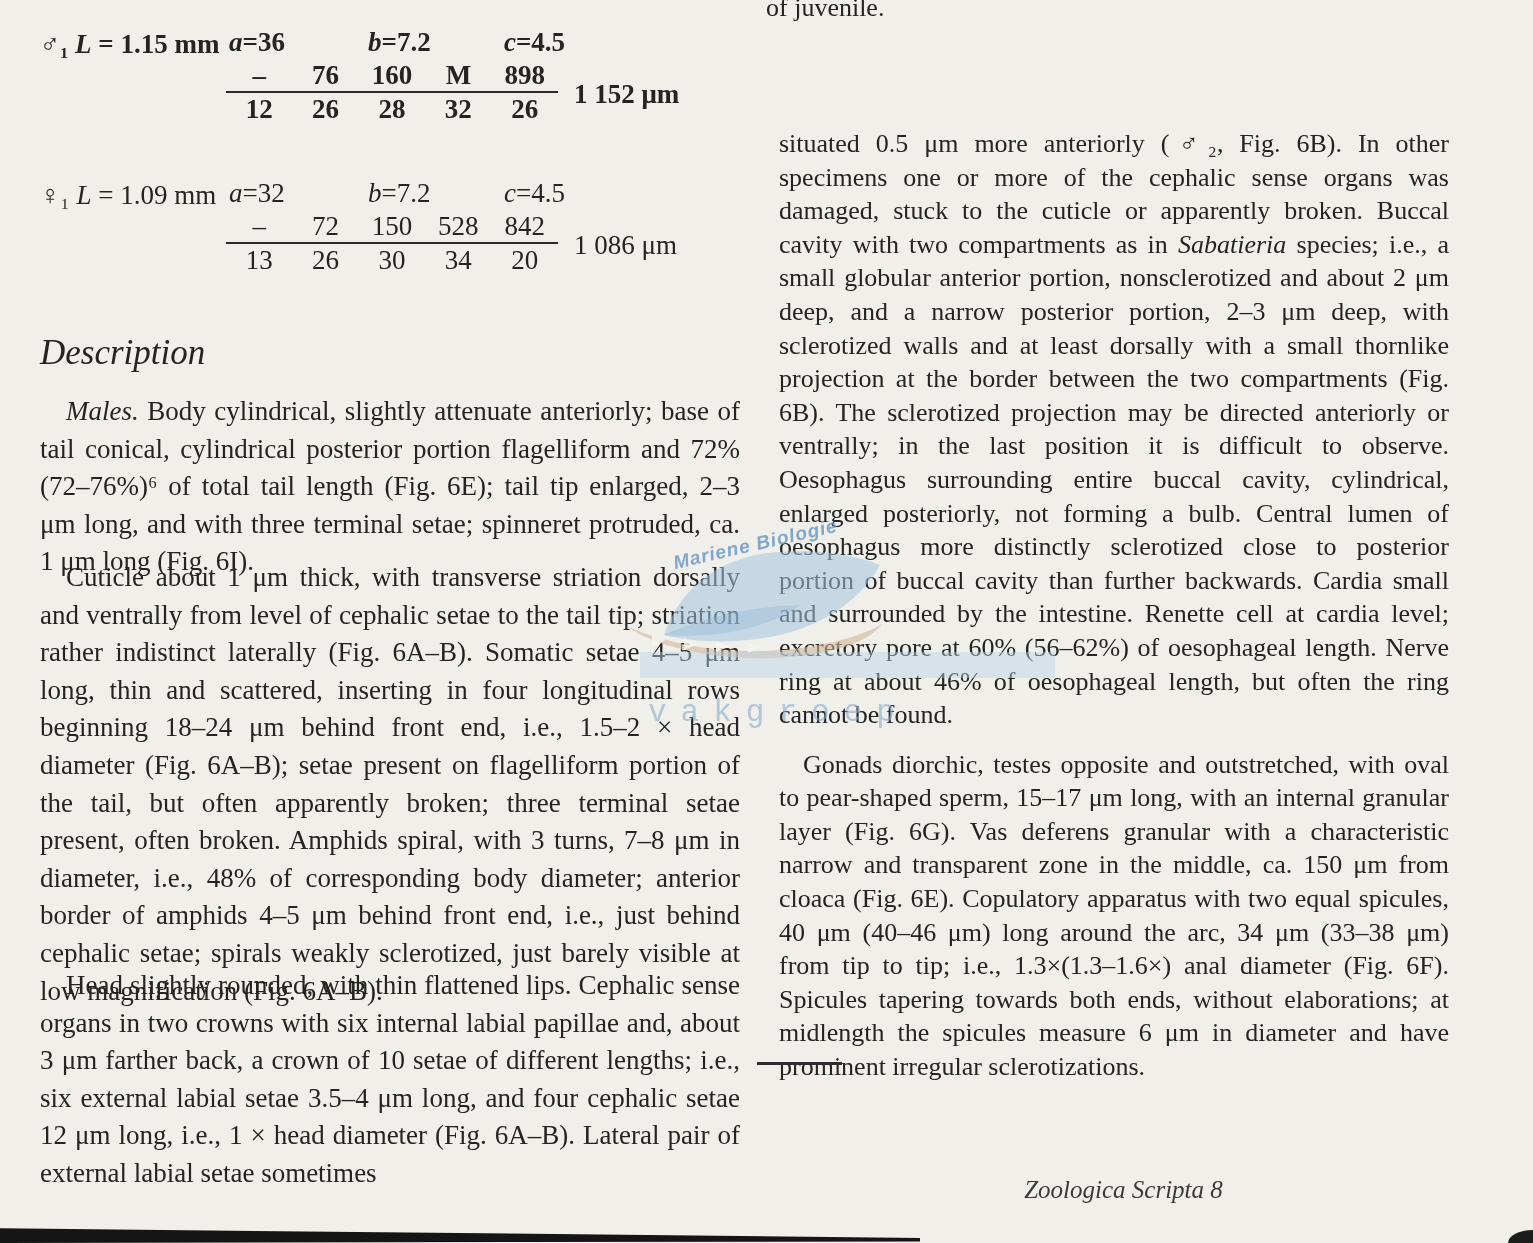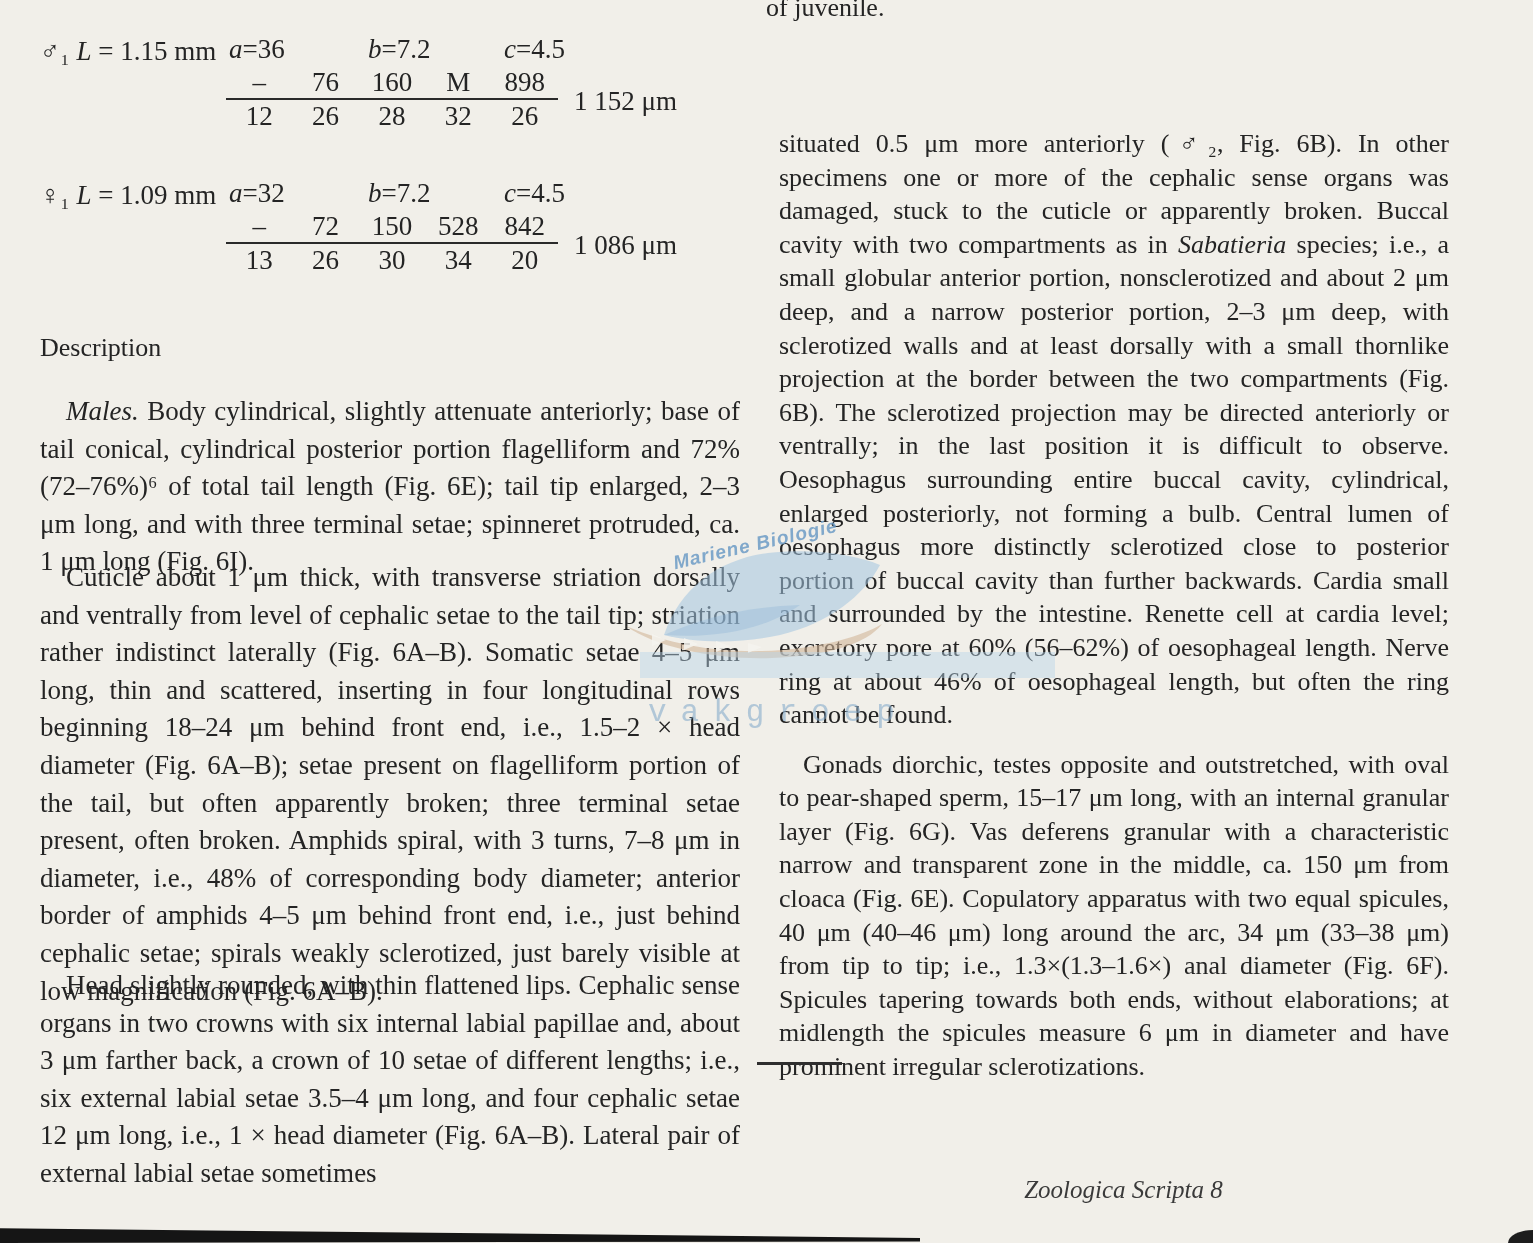--- a/index.html
+++ b/index.html
@@ -20,25 +20,25 @@
   .para{
     position:absolute;left:0;width:700px;
     font-size:27px;line-height:37.6px;
     text-align:justify;
   }
   .indent{text-indent:26px;}
 
   .m-heading{position:absolute;left:0;top:6px;font-size:28px;}
   .m-heading .it{font-style:italic;}
 
-  .desc-heading{position:absolute;left:0;top:333px;font-size:26px;}
+  .desc-heading{position:absolute;left:0;top:333px;font-size:35px;font-style:italic;}
 
   
   .formula{position:absolute;left:0;width:700px;height:105px;font-size:27px;}
-  .formula-male{top:34px;}
+  .formula-male{top:27px;font-weight:bold;}
   .formula-female{top:178px;}
   .f-label{position:absolute;left:0;top:2px;white-space:nowrap;}
   .f-var{font-style:italic;}
   .f-abc{position:absolute;left:0;top:0;width:700px;height:30px;}
   .f-a{position:absolute;left:189px;top:0;}
   .f-b{position:absolute;left:328px;top:0;}
   .f-c{position:absolute;left:464px;top:0;}
   .f-frac{position:absolute;left:186px;top:33px;width:332px;}
   .f-row{display:flex;height:29px;}
   .f-cell{width:20%;text-align:center;}

